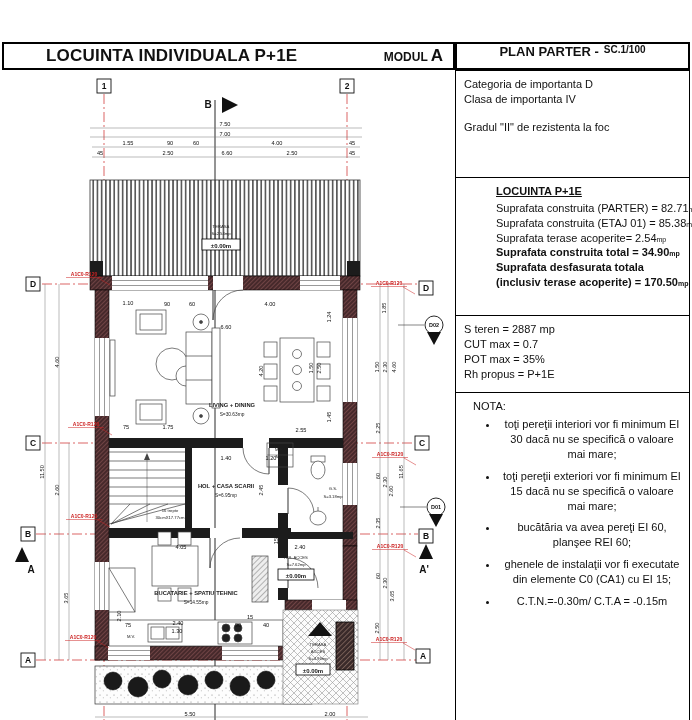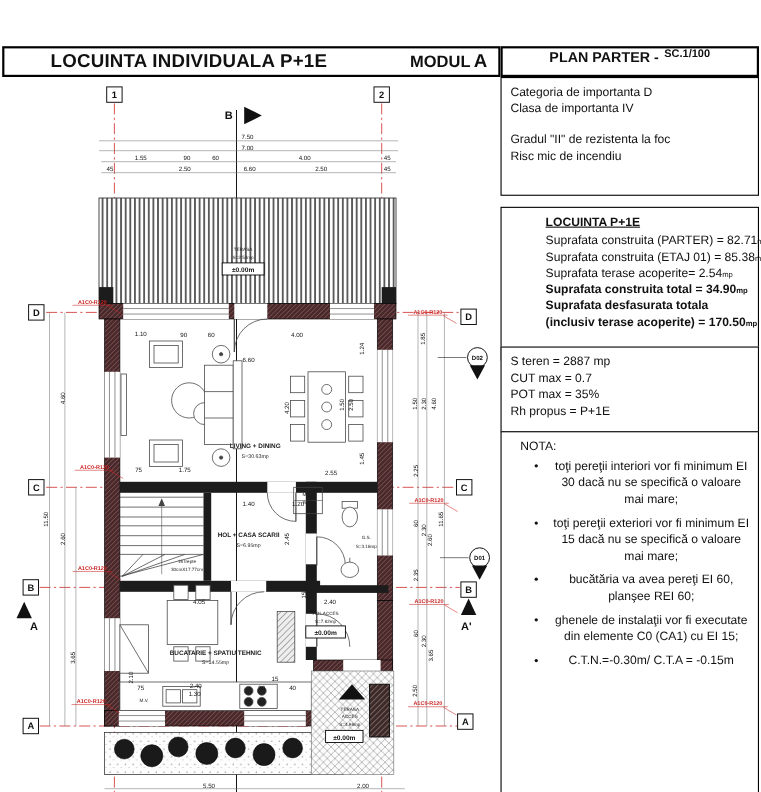--- a/index.html
+++ b/index.html
@@ -1,29 +1,29 @@
 <!DOCTYPE html>
 <html><head>
 <meta charset="utf-8">
 <style>
   html,body{margin:0;padding:0;background:#fff;}
   .sheet{position:relative;width:692px;height:720px;background:#fff;font-family:"Liberation Sans",sans-serif;color:#111;overflow:hidden;margin-top:40px;}
   
   .title-box{position:absolute;left:2px;top:2px;width:453px;height:28px;border:2px solid #000;box-sizing:border-box;display:flex;align-items:center;justify-content:space-between;padding:0 10px 0 42px;background:#fff;}
   .main-title{font-size:17px;font-weight:bold;letter-spacing:.2px;white-space:nowrap;}
   .modul{display:flex;align-items:baseline;gap:3px;font-weight:bold;}
-  .modul .lbl{font-size:15px;}
+  .modul .lbl{font-size:12px;}
   .modul .val{font-size:17px;}
   .plan-box{position:absolute;left:455px;top:2px;width:235px;height:28px;border:2px solid #000;box-sizing:border-box;display:flex;justify-content:center;gap:5px;background:#fff;}
   .plan-box .pt{font-size:13px;font-weight:bold;}
   .plan-box .ps{font-size:10px;font-weight:bold;}
   
   .panel{position:absolute;left:455px;width:235px;box-sizing:border-box;border:1.5px solid #000;background:#fff;padding:6px 8px;font-size:11px;line-height:1.35;}
   .p1{top:30px;height:108px;}
-  .p2{top:148px;height:140px;padding-left:40px;}
+  .p2{top:137px;height:140px;padding-left:40px;}
   .p3{top:275px;height:78px;}
   .p4{top:351.5px;height:366.5px;padding-left:17px;}
   .gap{height:13px;}
   .loc-title{font-weight:bold;text-decoration:underline;margin-bottom:2px;}
   .area-line{white-space:nowrap;}
   .area-line.b{font-weight:bold;}
   .sub{font-size:7px;font-weight:inherit;vertical-align:baseline;}
   .nota-title{margin-bottom:4px;}
   ul.nota{margin:0;padding:0 0 0 26px;list-style:disc;text-align:center;}
   ul.nota li{margin-bottom:7px;padding-left:4px;}
@@ -57,21 +57,20 @@
   <div class="plan-box">
     <span class="pt">PLAN PARTER -</span>
     <span class="ps">SC.1/100</span>
   </div>
 
   <div class="panel p1">
     <div>Categoria  de importanta  D</div>
     <div>Clasa de importanta IV</div>
     <div class="gap"></div>
     <div>Gradul "II" de rezistenta la foc</div>
-    <div>Risc mic de incendiu</div>
   </div>
 
   <div class="panel p2">
     <div class="loc-title">LOCUINTA P+1E</div>
     <div class="area-line"><span>Suprafata construita (PARTER) = 82.71</span><span class="sub">mp</span></div>
     <div class="area-line"><span>Suprafata construita (ETAJ 01) = 85.38</span><span class="sub">mp</span></div>
     <div class="area-line"><span>Suprafata terase acoperite= 2.54</span><span class="sub">mp</span></div>
     <div class="area-line b"><span>Suprafata construita total = 34.90</span><span class="sub">mp</span></div>
     <div class="area-line b"><span>Suprafata desfasurata totala</span></div>
     <div class="area-line b"><span>(inclusiv terase acoperite) = 170.50</span><span class="sub">mp</span></div>

